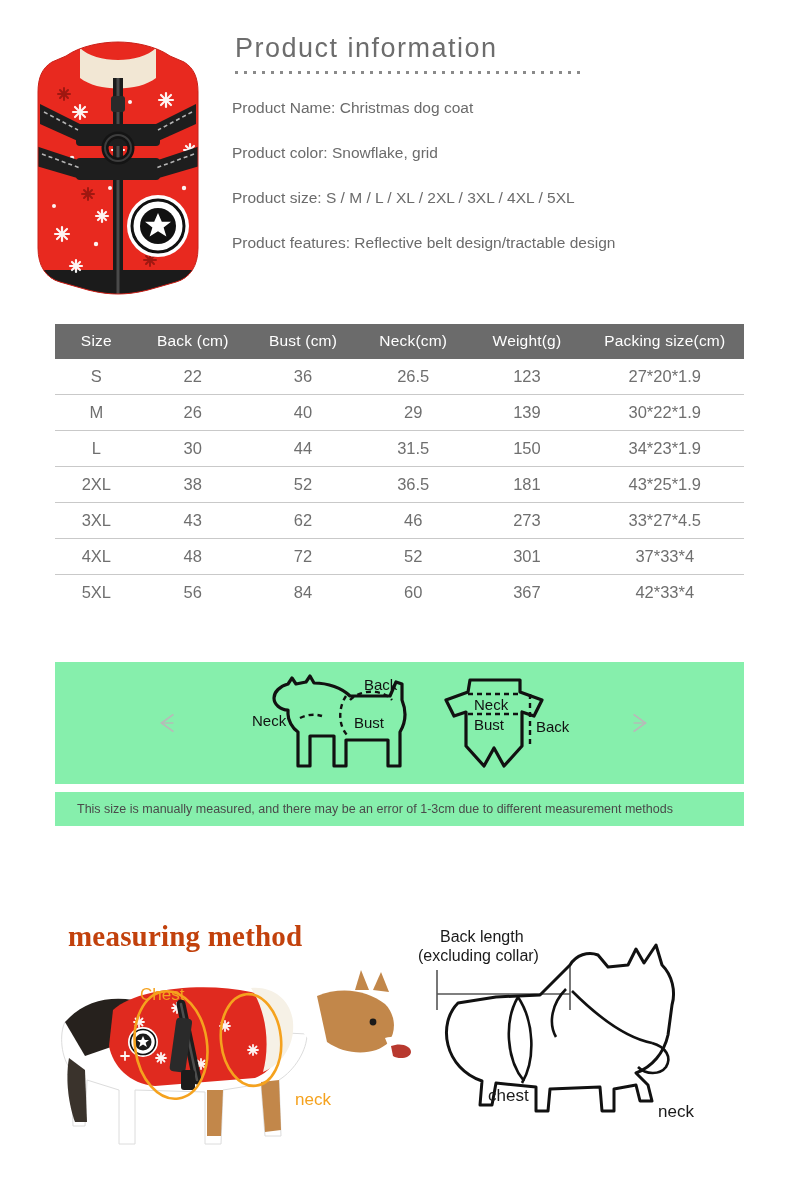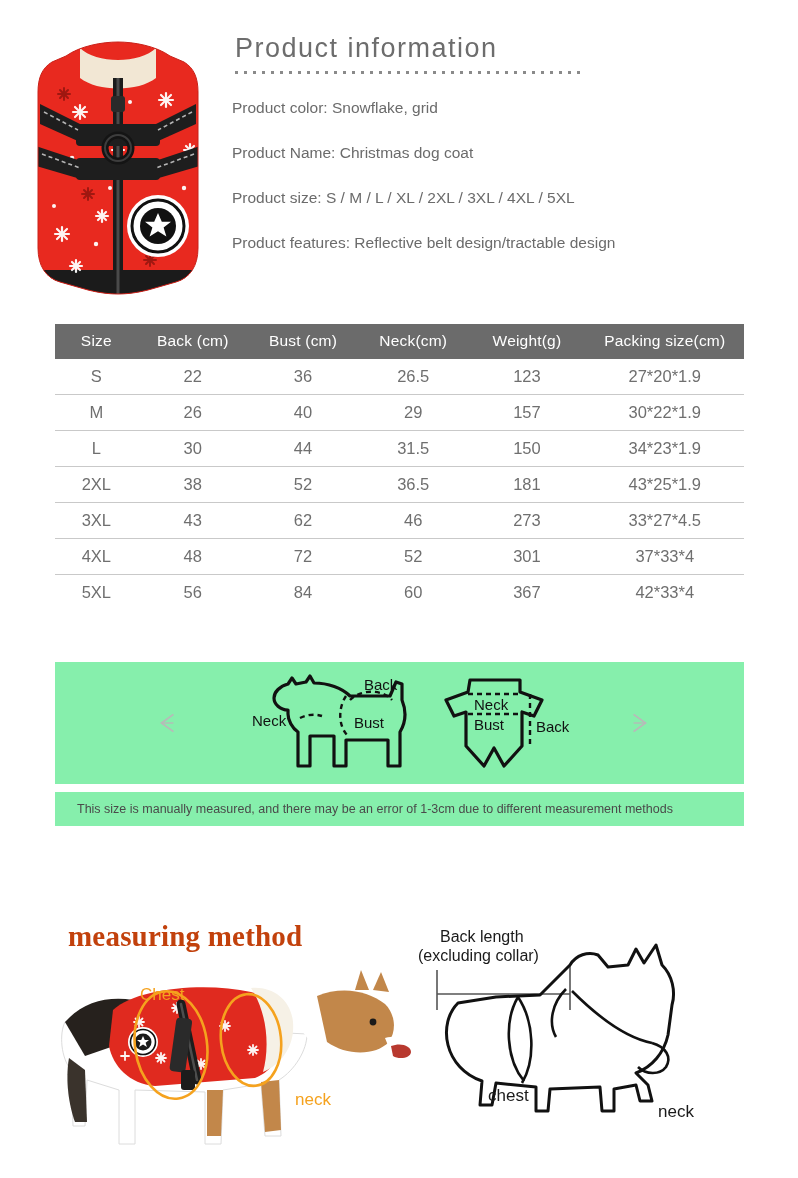--- a/index.html
+++ b/index.html
@@ -328,22 +328,22 @@
                C118,255 108,256 100,256 C92,256 82,255 70,252
                L42,244 C28,240 20,228 20,210 L20,54
                C20,40 24,30 34,24 Z" fill="none" stroke="#c9221a" stroke-width="1"></path>
     </svg>
   </div>
 
   <div class="info-block">
     <div class="info-title">Product information</div>
     <div class="dotted-rule"></div>
     <div class="info-lines">
+      <div class="info-line">Product Name: Christmas dog coat</div>
       <div class="info-line">Product color: Snowflake, grid</div>
-      <div class="info-line">Product Name: Christmas dog coat</div>
       <div class="info-line">Product size: S / M / L / XL / 2XL / 3XL / 4XL / 5XL</div>
       <div class="info-line">Product features: Reflective belt design/tractable design</div>
     </div>
   </div>
 </div>
 
 <div class="table-wrap">
   <table class="size-table">
     <colgroup>
       <col class="c-size">
@@ -370,21 +370,21 @@
         <td>36</td>
         <td>26.5</td>
         <td>123</td>
         <td>27*20*1.9</td>
       </tr>
       <tr>
         <td>M</td>
         <td>26</td>
         <td>40</td>
         <td>29</td>
-        <td>157</td>
+        <td>139</td>
         <td>30*22*1.9</td>
       </tr>
       <tr>
         <td>L</td>
         <td>30</td>
         <td>44</td>
         <td>31.5</td>
         <td>150</td>
         <td>34*23*1.9</td>
       </tr>

